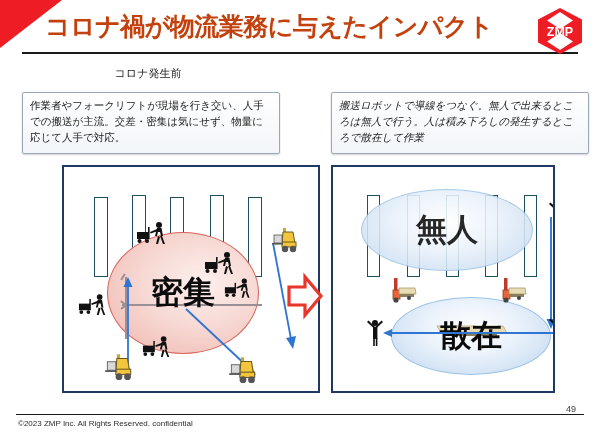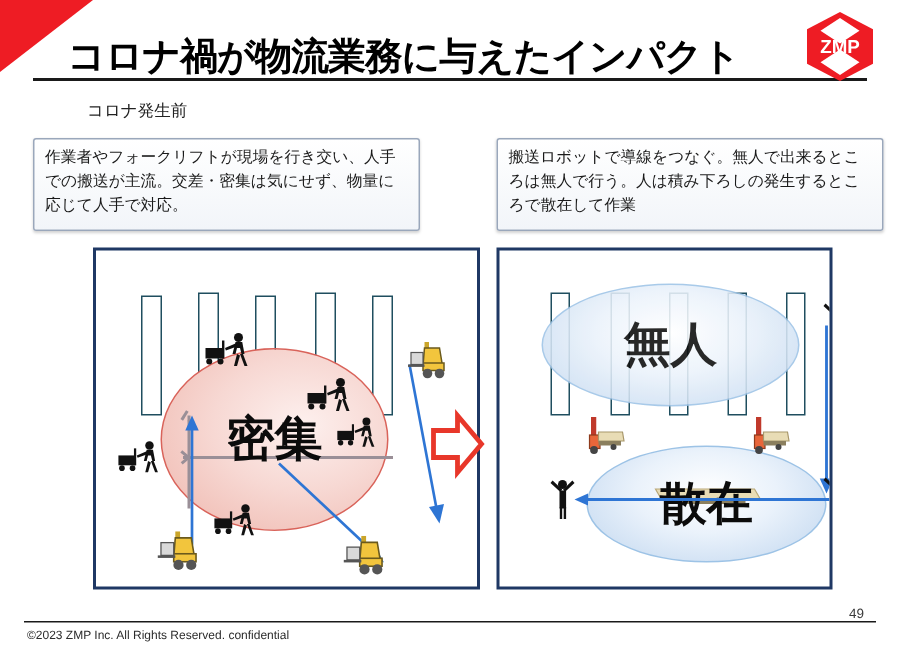--- a/index.html
+++ b/index.html
@@ -12,55 +12,55 @@
   }
   #slide{position:absolute;inset:0;background:#fff;}
 
   
   .corner-triangle{
     position:absolute;left:0;top:0;width:62px;height:48px;
     background:#ee1c24;
     clip-path:polygon(0 0,100% 0,0 100%);
   }
   .title{
-    position:absolute;left:45px;top:16px;width:430px;height:44px;
+    position:absolute;left:45px;top:4px;width:430px;height:44px;
     display:flex;align-items:center;
-    font-size:25px;font-weight:bold;color:#000000;
+    font-size:25px;font-weight:bold;color:#c2410c;
     letter-spacing:-0.5px;line-height:1;
     white-space:nowrap;
   }
   .header-rule{
     position:absolute;left:22px;top:52px;width:556px;height:2px;background:#1a1a1a;
   }
 
   
   .logo{position:absolute;right:14px;top:6px;width:52px;height:50px;}
   .logo svg{display:block;}
 
   
   .cap{
     position:absolute;top:66px;
-    font-size:11px;color:#222;text-align:left;width:180px;
+    font-size:11px;color:#222;text-align:center;width:180px;
   }
   .cap-left{left:58px;}
   .cap-right{left:368px;}
 
   
   .callout{
     position:absolute;
     border:1px solid #9aa7bb;
     border-radius:2px;
     background:linear-gradient(#ffffff,#f2f5f9);
     box-shadow:0 1px 2px rgba(0,0,0,.18);
     font-size:10.5px;line-height:1.5;color:#1a1a1a;
     padding:5px 7px;
     box-sizing:border-box;
   }
   .callout-left{left:22px;top:92px;width:258px;height:62px;}
-  .callout-right{left:331px;top:92px;width:258px;height:62px;}
+  .callout-right{left:331px;top:92px;width:258px;height:62px;font-style:italic;}
 
   
   .panel{
     position:absolute;
     border:2px solid #1f3864;
     background:#fff;
     box-sizing:border-box;
   }
   .panel-left{left:22px;top:165px;width:258px;height:228px;margin-left:40px;}
   .panel-right{left:331px;top:165px;width:224px;height:228px;}

